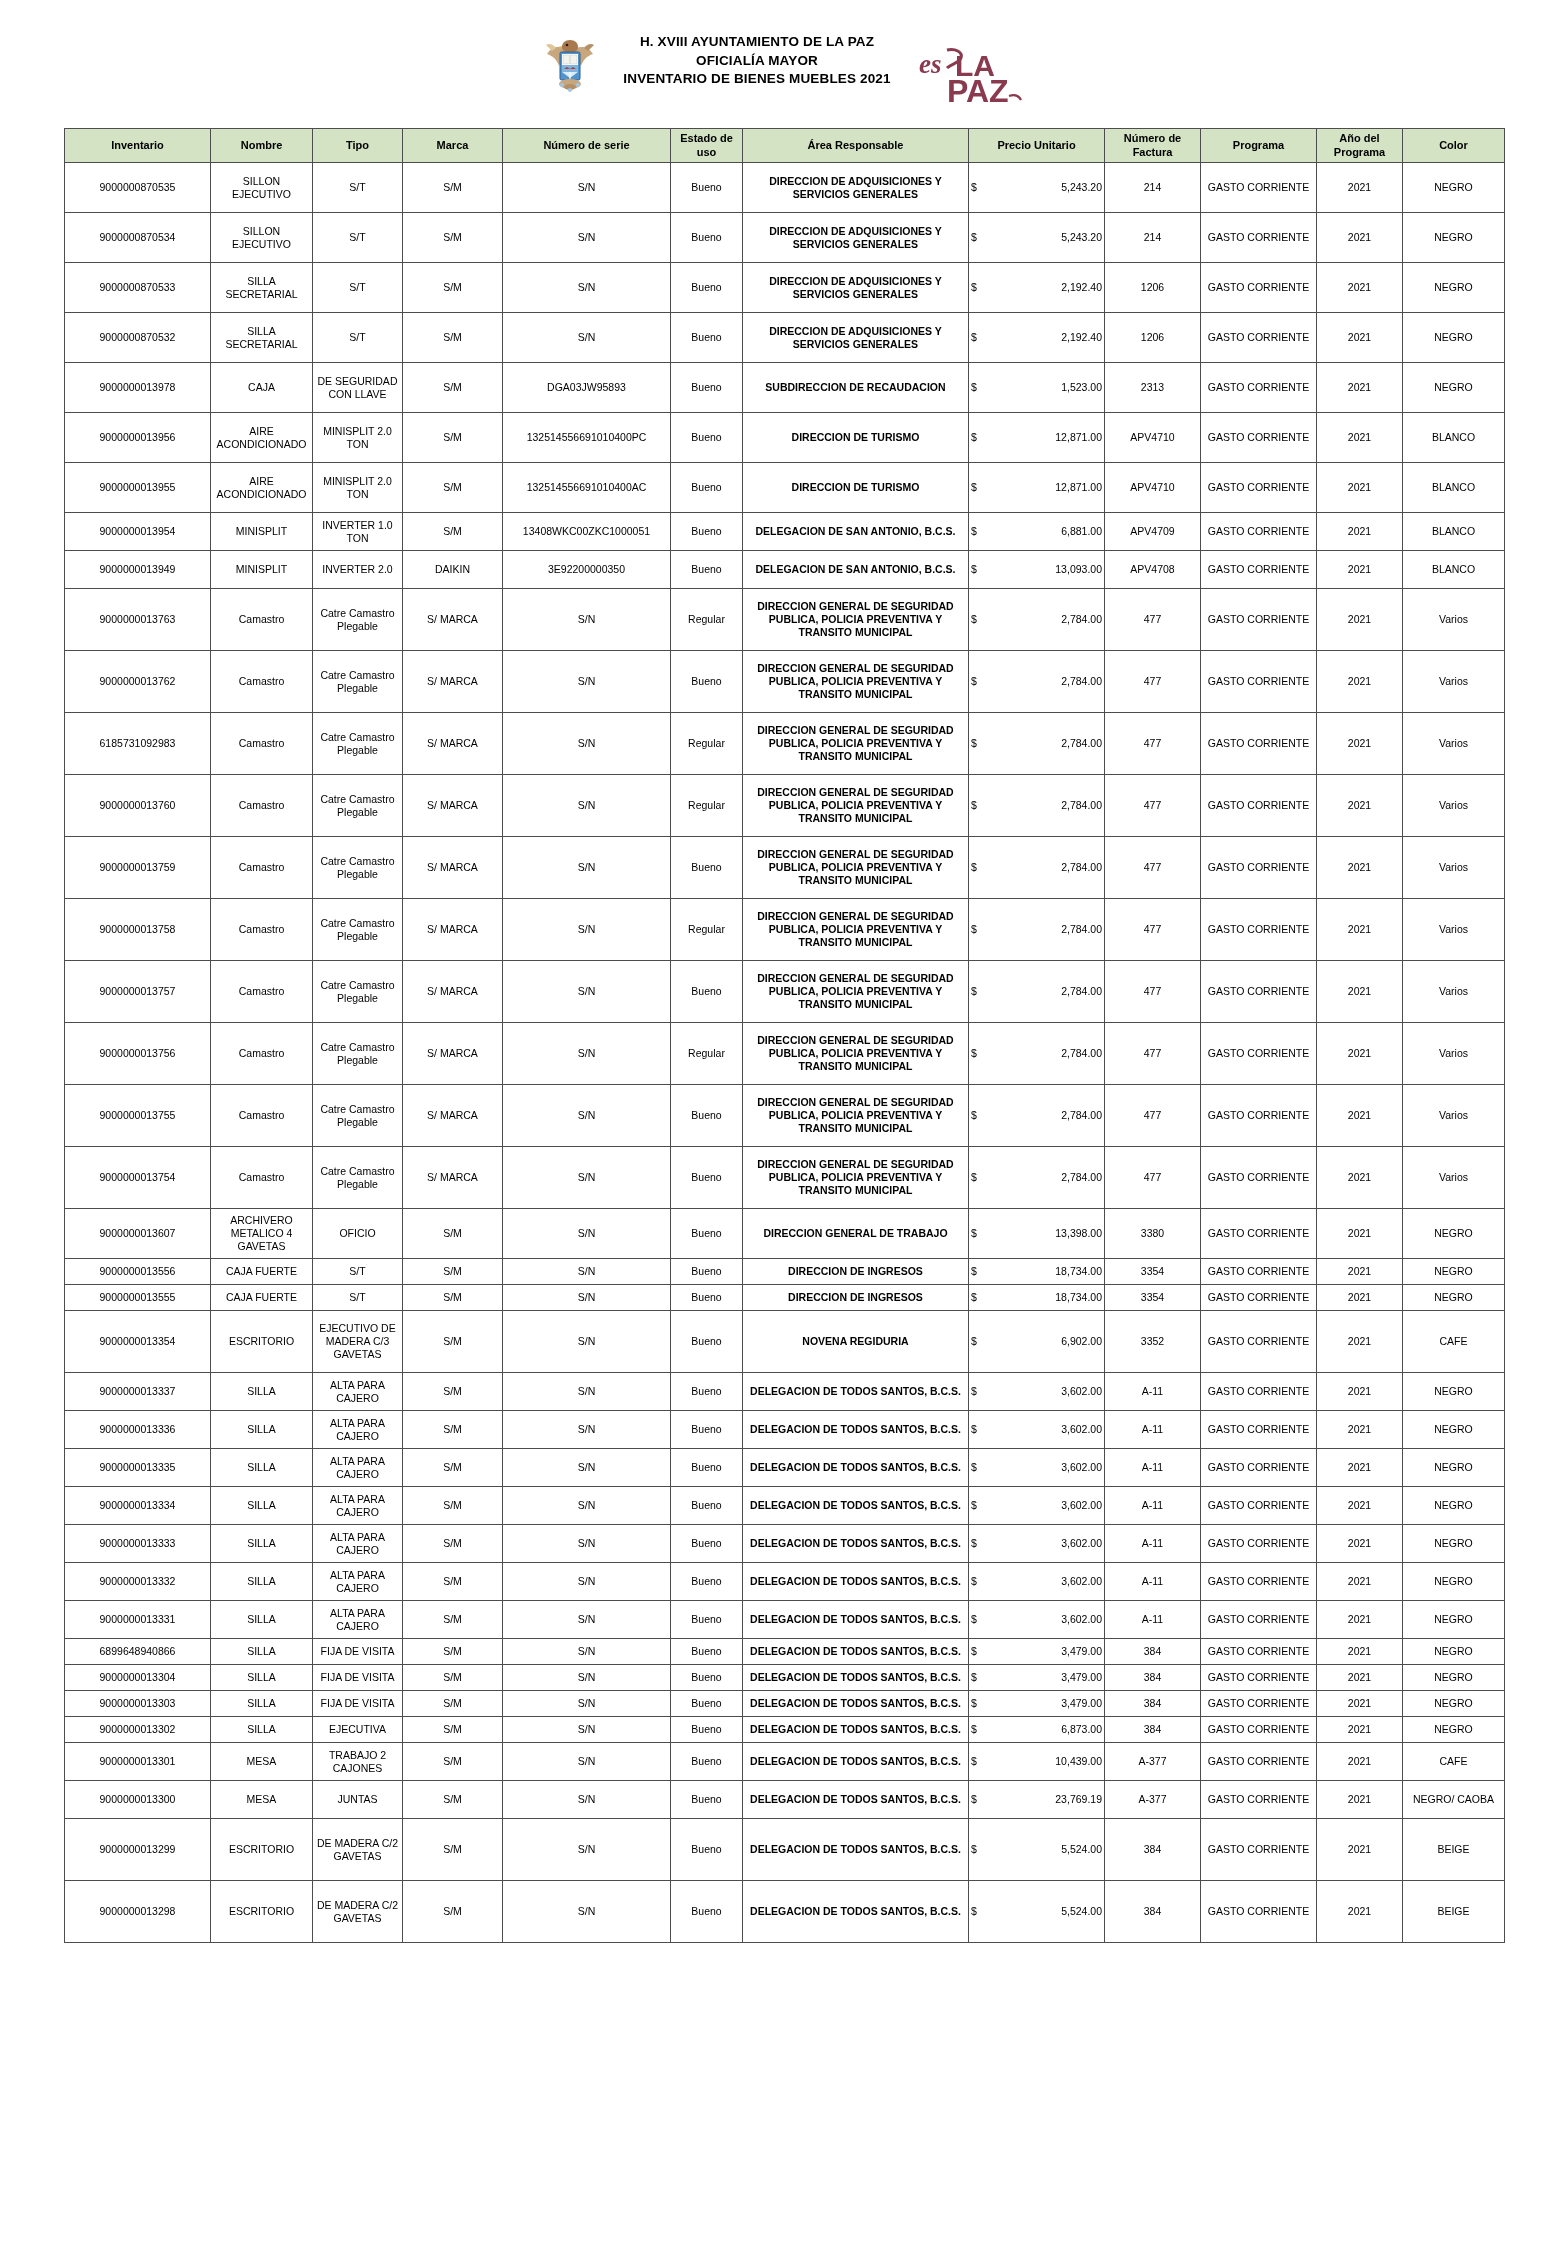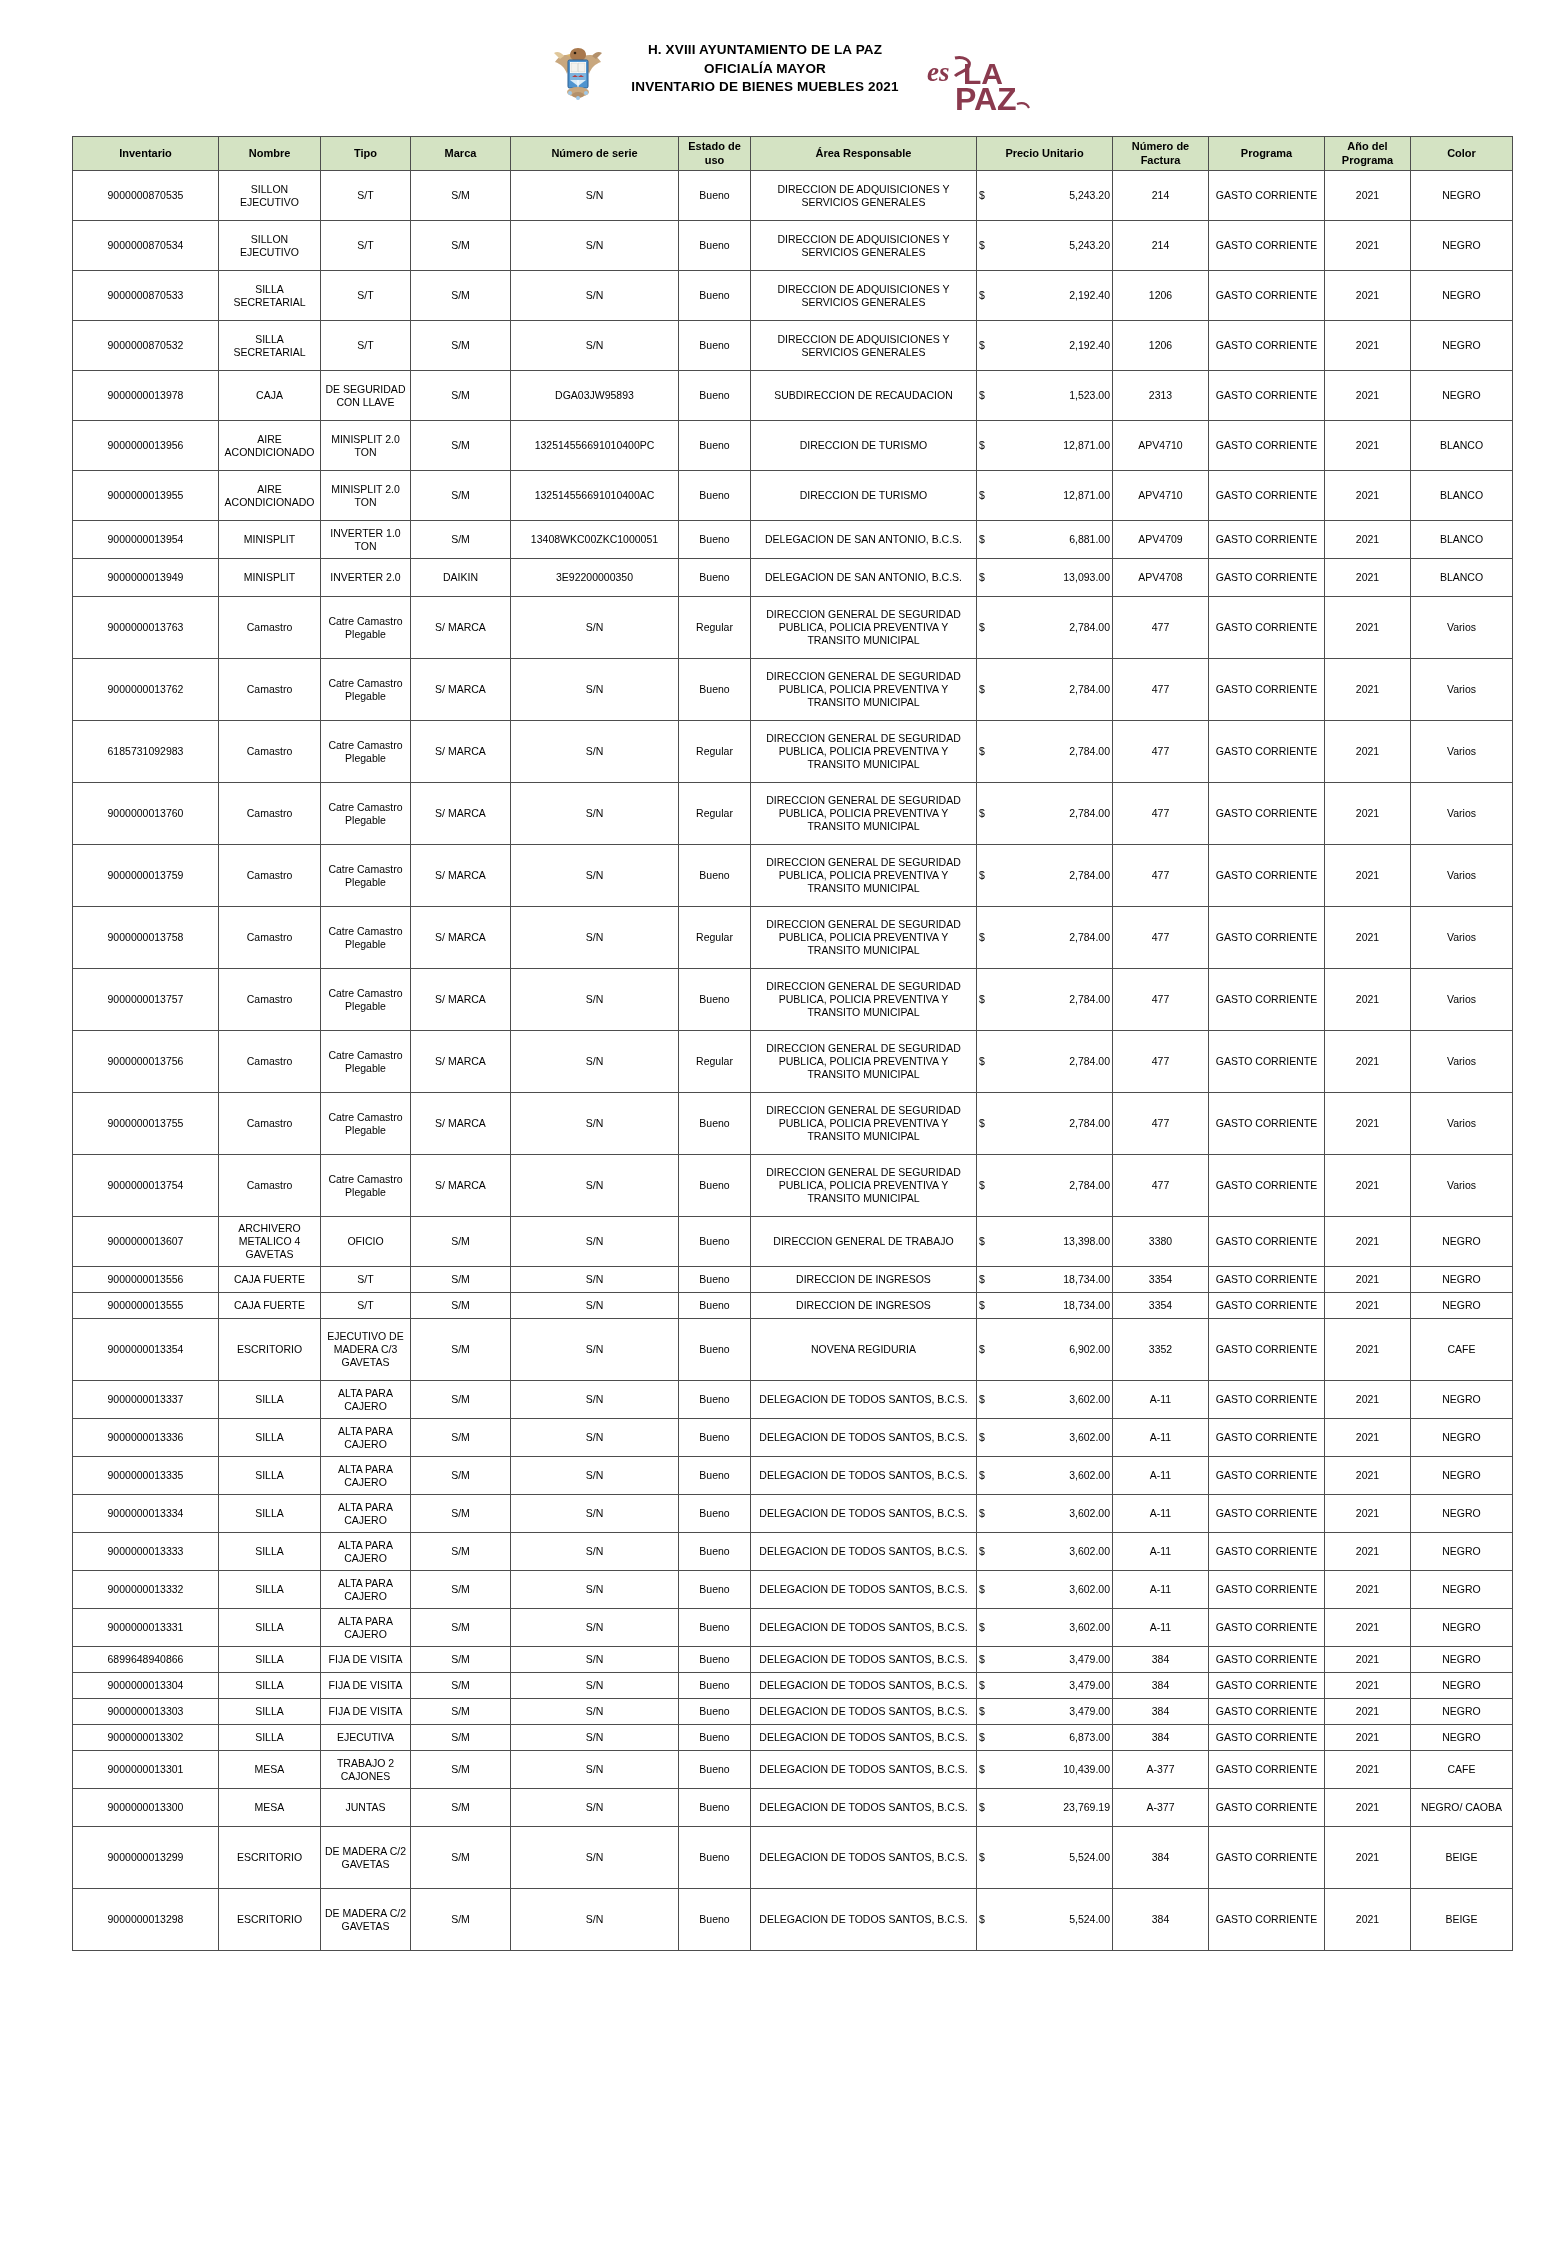--- a/index.html
+++ b/index.html
@@ -14,21 +14,21 @@
     font-family: "Liberation Sans", sans-serif;
     color: #000000;
     -webkit-font-smoothing: antialiased;
   }
 
   .page {
     position: relative;
     width: 1552px;
     height: 2246px;
     box-sizing: border-box;
-    padding: 16px;
+    padding: 8px;
     overflow: hidden;
   }
 
   
   .doc-header {
     position: relative;
     width: 1552px;
     height: 120px;
     display: flex;
     align-items: flex-start;
@@ -126,21 +126,21 @@
   }
   .precio-inner {
     display: flex;
     justify-content: space-between;
     align-items: center;
     width: 100%;
   }
   .precio-sym { text-align: left; }
   .precio-val { text-align: right; margin-left: 46px; }
 
-  td.area { padding-left: 3px; padding-right: 3px; }
+  td.area { padding-left: 3px; padding-right: 3px; font-weight: bold; }
   td.nombre, td.tipo { padding-left: 1px; padding-right: 1px; }
 
   tr.r-tall td { height: 50px; }
   tr.r-med  td { height: 38px; }
   tr.r-short td{ height: 26px; }
   tr.r-xtall td{ height: 62px; }
 </style>
 </head>
 <body>
 

